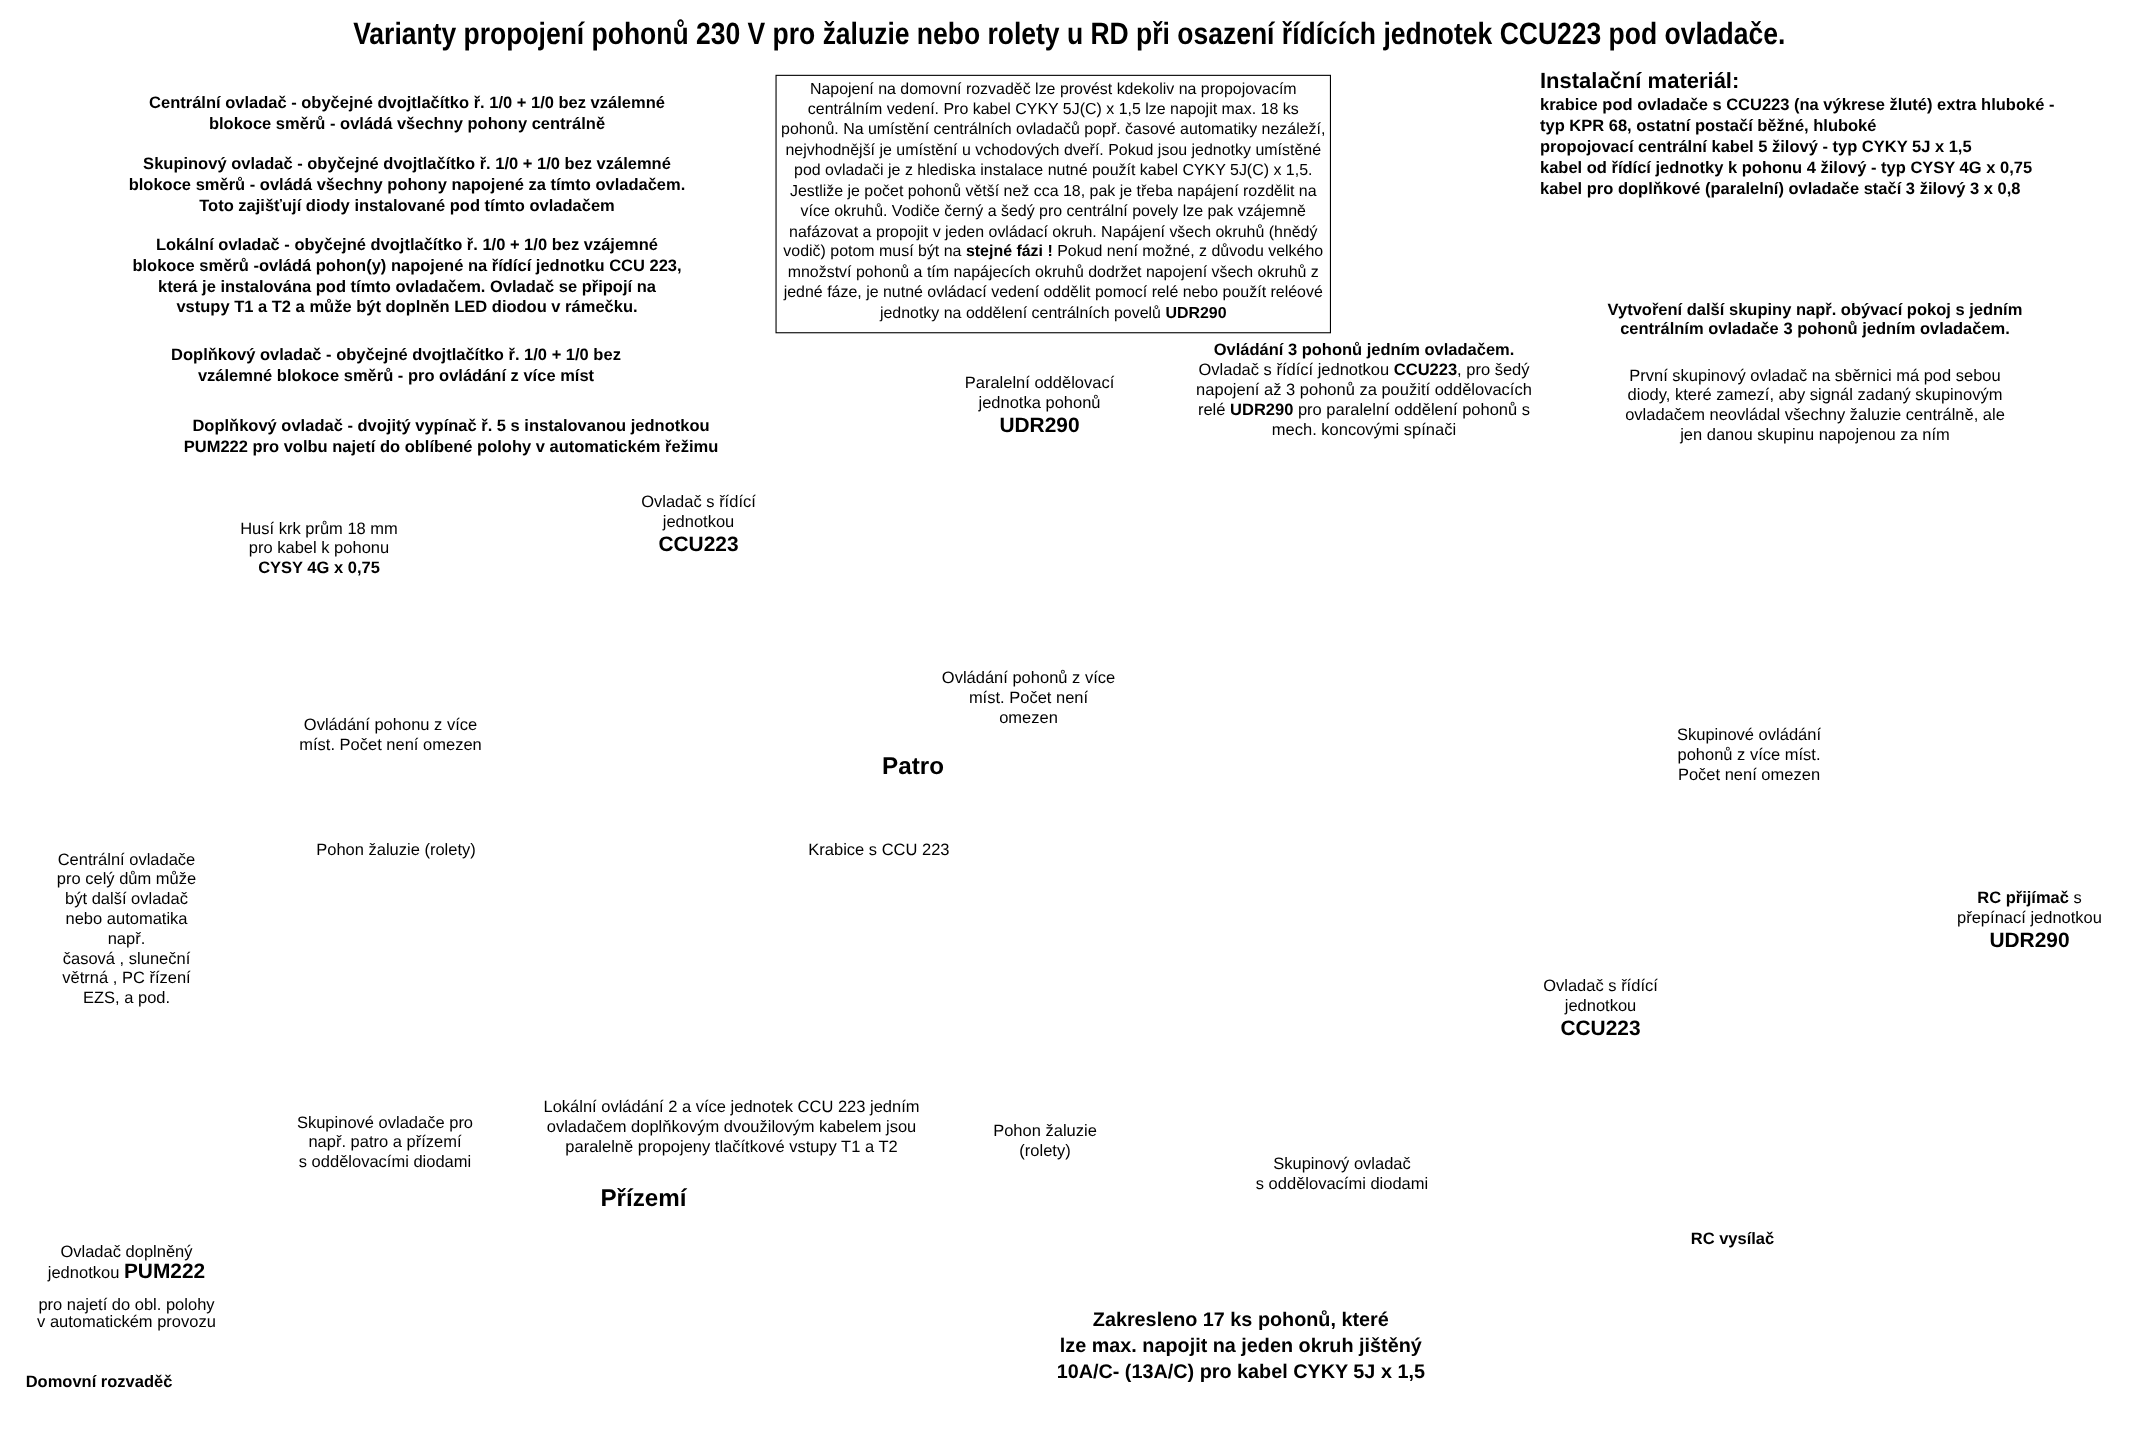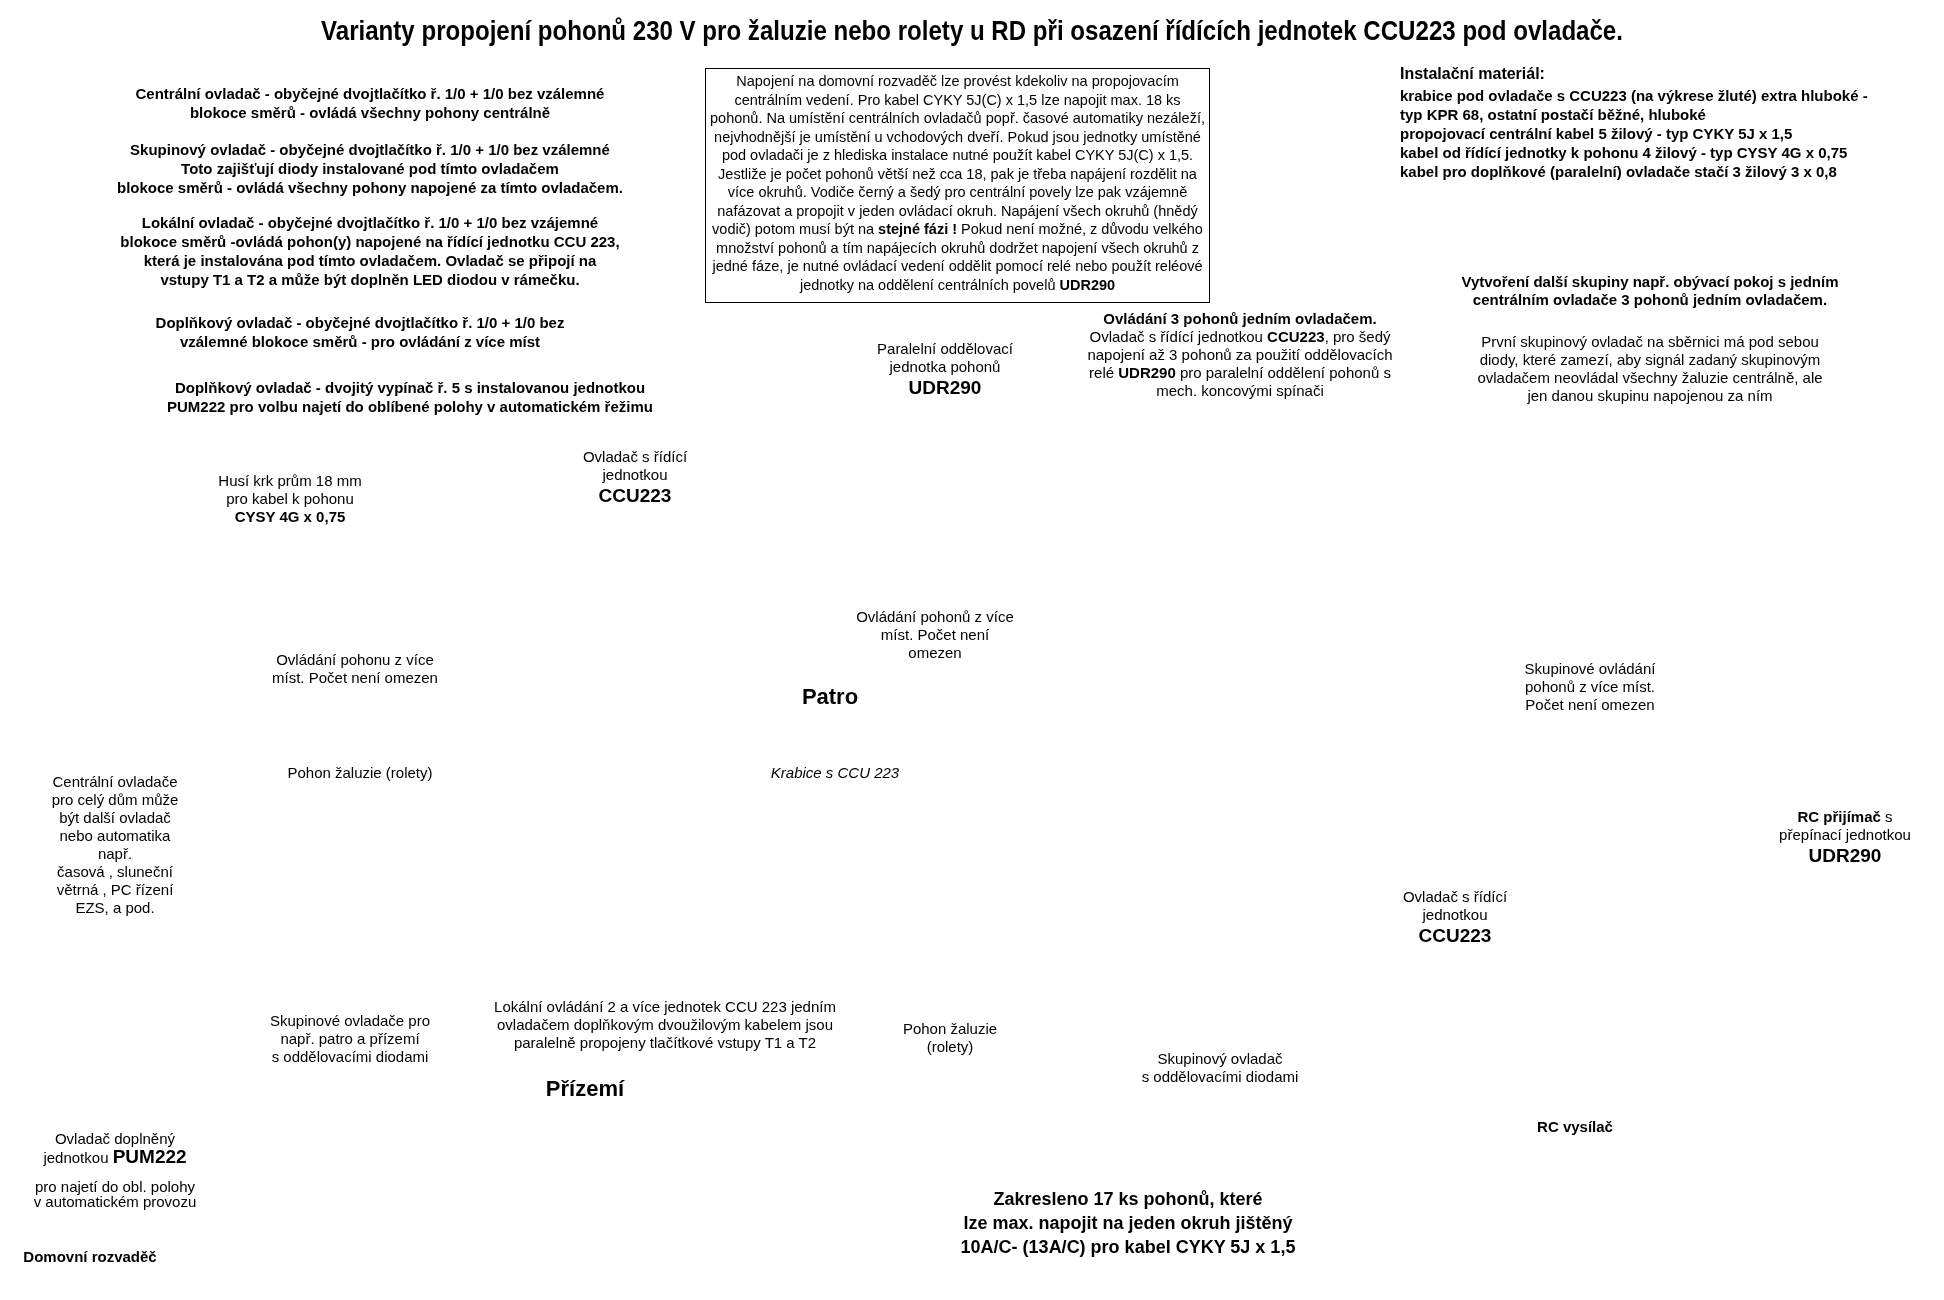--- a/index.html
+++ b/index.html
@@ -4,36 +4,36 @@
 <style>
   html,body{margin:0;padding:0;background:#fff;}
   body{width:1944px;height:1300px;position:relative;overflow:hidden;font-family:"Liberation Sans",sans-serif;color:#000;}
   #diagram{position:absolute;left:0;top:0;width:1944px;height:1300px;}
   .t{position:absolute;text-align:center;font-size:15px;line-height:18px;}
   .b{font-weight:bold;}
   .title{left:0;top:14px;width:1944px;font-size:28px;line-height:34px;font-weight:bold;transform:scaleX(0.86);}
   .legend-text{font-weight:bold;font-size:15px;line-height:19px;}
   .infobox{position:absolute;left:705px;top:68px;width:505px;height:235px;border:1.5px solid #000;box-sizing:border-box;padding:3px 4px;font-size:14.5px;line-height:18.5px;text-align:center;}
   .material{position:absolute;left:1400px;top:62px;width:544px;font-weight:bold;font-size:15px;line-height:19px;}
-  .material .h{font-size:16px;line-height:24px;}
+  .material .h{font-size:20px;line-height:24px;}
   .big{font-size:22px;font-weight:bold;}
 </style>
 </head>
 <body>
 
 <div class="t title">Varianty propojení pohonů 230 V pro žaluzie nebo rolety u RD při osazení řídících jednotek CCU223 pod ovladače.</div>
 
 <div class="t legend-text" style="left:110px;top:84px;width:520px;">
   <div>Centrální ovladač - obyčejné dvojtlačítko ř. 1/0 + 1/0 bez vzálemné</div>
   <div>blokoce směrů -  ovládá všechny pohony centrálně</div>
 </div>
 <div class="t legend-text" style="left:100px;top:140px;width:540px;">
   <div>Skupinový  ovladač  - obyčejné dvojtlačítko ř. 1/0 + 1/0 bez vzálemné</div>
+  <div>blokoce směrů - ovládá všechny pohony napojené za tímto ovladačem.</div>
   <div>Toto zajišťují diody instalované pod tímto ovladačem</div>
-  <div>blokoce směrů - ovládá všechny pohony napojené za tímto ovladačem.</div>
 </div>
 <div class="t legend-text" style="left:100px;top:213px;width:540px;">
   <div>Lokální ovladač  - obyčejné dvojtlačítko ř. 1/0 + 1/0 bez vzájemné</div>
   <div>blokoce směrů -ovládá pohon(y) napojené na řídící jednotku CCU 223,</div>
   <div>která je instalována pod tímto ovladačem. Ovladač se připojí na</div>
   <div>vstupy  T1 a T2 a může být doplněn LED diodou v rámečku.</div>
 </div>
 <div class="t legend-text" style="left:110px;top:313px;width:500px;">
   <div>Doplňkový ovladač - obyčejné dvojtlačítko ř. 1/0 + 1/0 bez</div>
   <div>vzálemné blokoce směrů - pro ovládání z více míst</div>
@@ -97,21 +97,21 @@
   <div>míst. Počet není</div>
   <div>omezen</div>
 </div>
 <div class="t big" style="left:770px;top:688px;width:120px;">Patro</div>
 <div class="t" style="left:1500px;top:660px;width:180px;">
   <div>Skupinové ovládání</div>
   <div>pohonů z více míst.</div>
   <div>Počet není omezen</div>
 </div>
 <div class="t" style="left:270px;top:764px;width:180px;">Pohon žaluzie (rolety)</div>
-<div class="t" style="left:760px;top:764px;width:150px;font-style:italic;">Krabice s CCU 223</div>
+<div class="t" style="left:724px;top:764px;width:150px;">Krabice s CCU 223</div>
 <div class="t" style="left:30px;top:773px;width:170px;">
   <div>Centrální ovladače</div>
   <div>pro celý dům může</div>
   <div>být další ovladač</div>
   <div>nebo     automatika</div>
   <div>např.</div>
   <div>časová , sluneční</div>
   <div>větrná , PC řízení</div>
   <div>EZS,  a pod.</div>
 </div>

